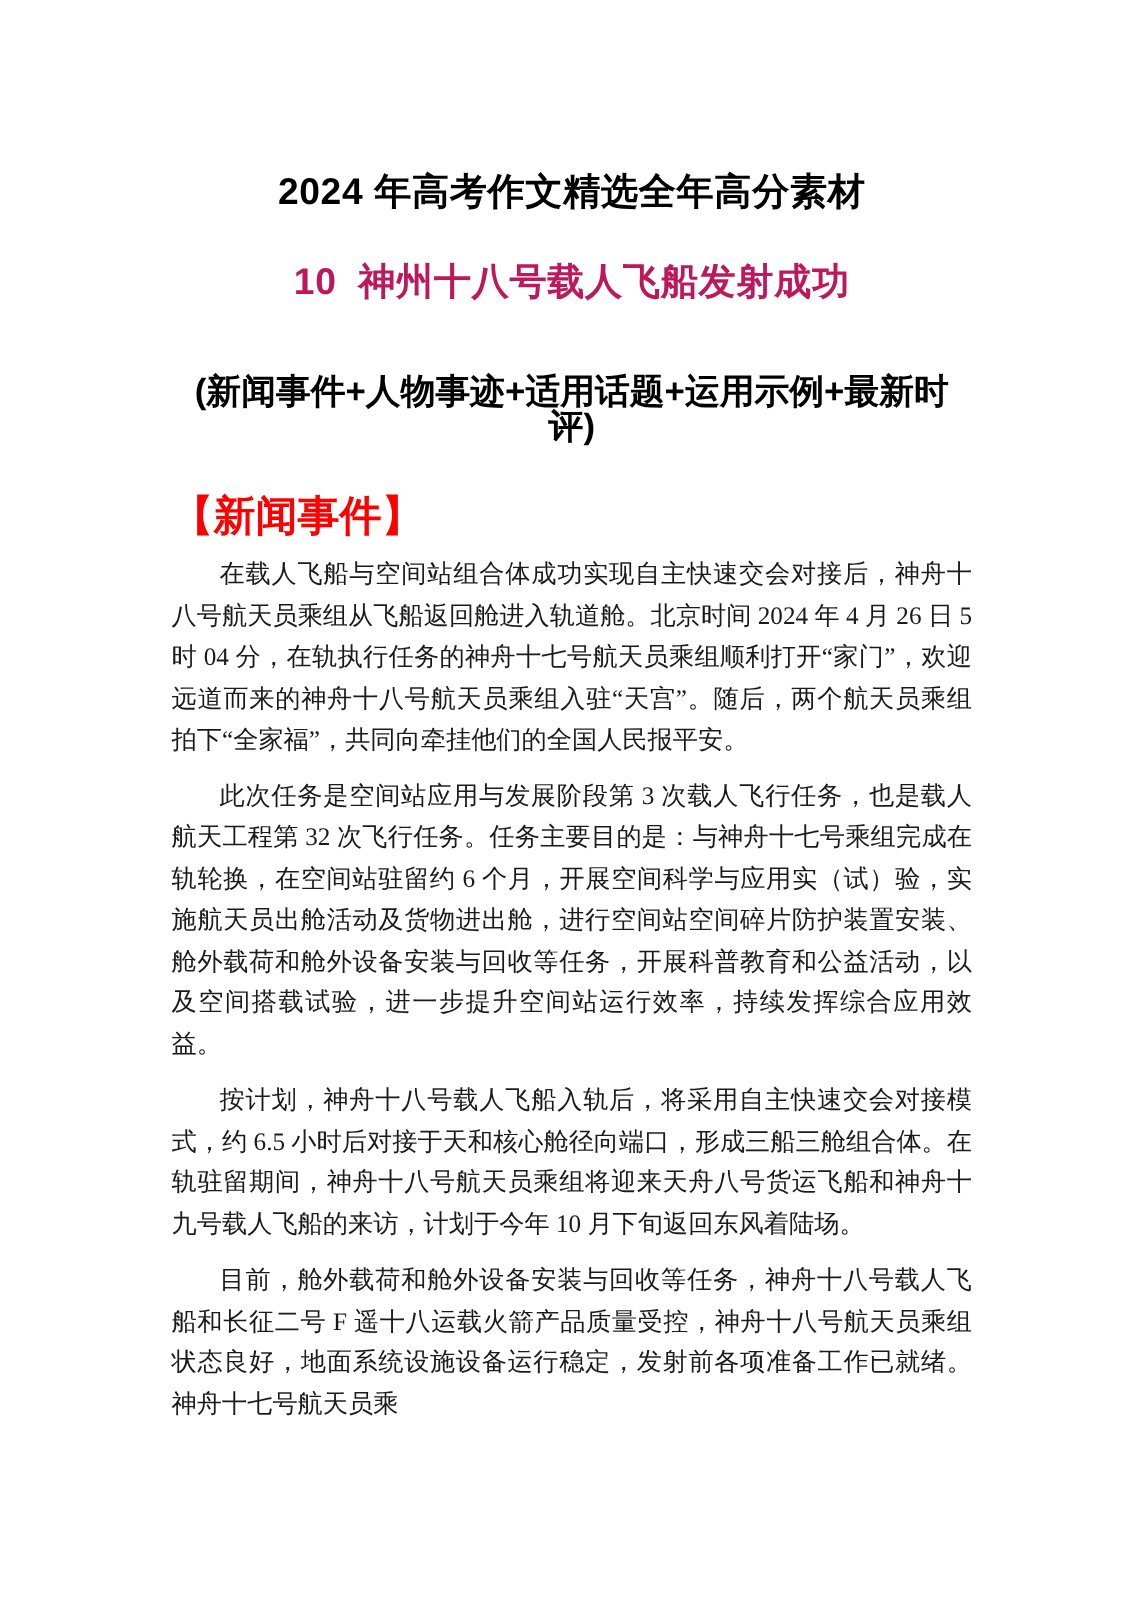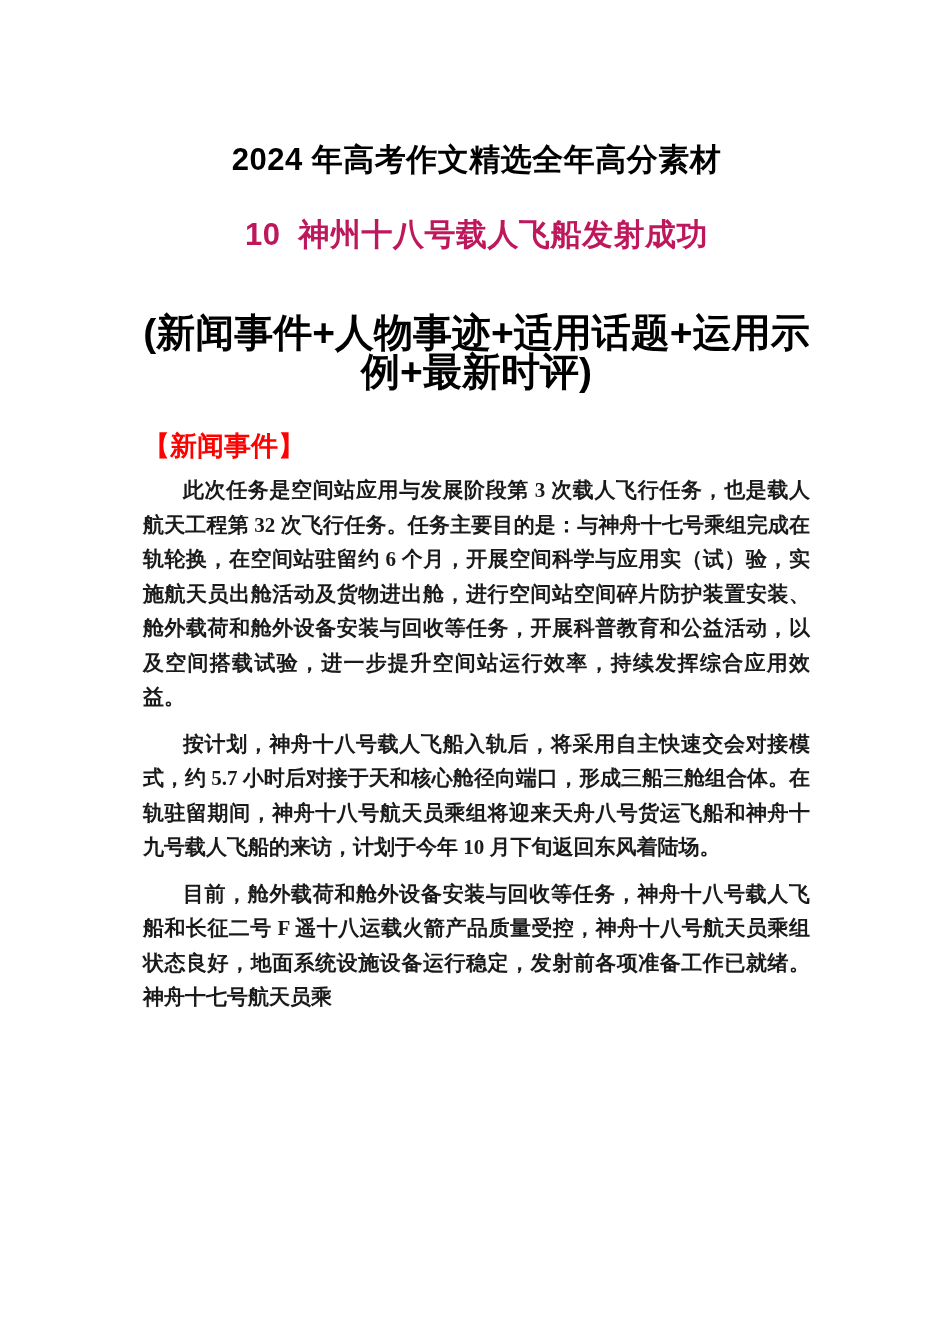--- a/index.html
+++ b/index.html
@@ -37,68 +37,68 @@
     line-height: 1;
     text-align: center;
     color: #be185d;
     white-space: pre-wrap;
     letter-spacing: 0.5px;
   }
   .doc-subtitle {
     margin: 63px 0 0 0;
     font-family: "Liberation Sans", "DejaVu Sans", sans-serif;
     font-weight: bold;
-    font-size: 39px;
+    font-size: 29px;
     line-height: 1;
     text-align: center;
     color: #000000;
   }
   .section-heading {
     margin: 42px 0 13px 0;
     font-family: "Liberation Sans", "DejaVu Sans", sans-serif;
     font-weight: bold;
-    font-size: 27px;
+    font-size: 35px;
     line-height: 1;
     text-align: left;
     color: #ff0000;
   }
   .body-para {
     margin: 0;
     font-size: 21px;
     line-height: 34.5px;
     text-align: justify;
     text-indent: 1.9em;
     word-break: break-all;
   }
   .body-para.first {
     text-indent: 2.8em;
   }
   .body-para.spaced {
     margin-top: 12px;
-    font-weight: bold;
   }
 </style>
 </head>
 <body>
 
 <div class="page">
 
   <h1 class="doc-title">2024 年高考作文精选全年高分素材</h1>
 
   <h2 class="topic-title">10  神州十八号载人飞船发射成功</h2>
 
   <h3 class="doc-subtitle">(新闻事件+人物事迹+适用话题+运用示例+最新时评)</h3>
 
   <div class="section">
 
     <h4 class="section-heading">【新闻事件】</h4>
 
 
+    <p class="body-para">在载人飞船与空间站组合体成功实现自主快速交会对接后，神舟十八号航天员乘组从飞船返回舱进入轨道舱。北京时间 2024 年 4 月 26 日 5 时 04 分，在轨执行任务的神舟十七号航天员乘组顺利打开“家门”，欢迎远道而来的神舟十八号航天员乘组入驻“天宫”。随后，两个航天员乘组拍下“全家福”，共同向牵挂他们的全国人民报平安。</p>
 
     <p class="body-para spaced">此次任务是空间站应用与发展阶段第 3 次载人飞行任务，也是载人航天工程第 32 次飞行任务。任务主要目的是：与神舟十七号乘组完成在轨轮换，在空间站驻留约 6 个月，开展空间科学与应用实（试）验，实施航天员出舱活动及货物进出舱，进行空间站空间碎片防护装置安装、舱外载荷和舱外设备安装与回收等任务，开展科普教育和公益活动，以及空间搭载试验，进一步提升空间站运行效率，持续发挥综合应用效益。</p>
 
-    <p class="body-para spaced">按计划，神舟十八号载人飞船入轨后，将采用自主快速交会对接模式，约 5.7 小时后对接于天和核心舱径向端口，形成三船三舱组合体。在轨驻留期间，神舟十八号航天员乘组将迎来天舟八号货运飞船和神舟十九号载人飞船的来访，计划于今年 10 月下旬返回东风着陆场。</p>
+    <p class="body-para spaced">按计划，神舟十八号载人飞船入轨后，将采用自主快速交会对接模式，约 6.5 小时后对接于天和核心舱径向端口，形成三船三舱组合体。在轨驻留期间，神舟十八号航天员乘组将迎来天舟八号货运飞船和神舟十九号载人飞船的来访，计划于今年 10 月下旬返回东风着陆场。</p>
 
     <p class="body-para spaced">目前，舱外载荷和舱外设备安装与回收等任务，神舟十八号载人飞船和长征二号 F 遥十八运载火箭产品质量受控，神舟十八号航天员乘组状态良好，地面系统设施设备运行稳定，发射前各项准备工作已就绪。神舟十七号航天员乘</p>
 
   </div>
 
 </div>
 
 </body></html>

